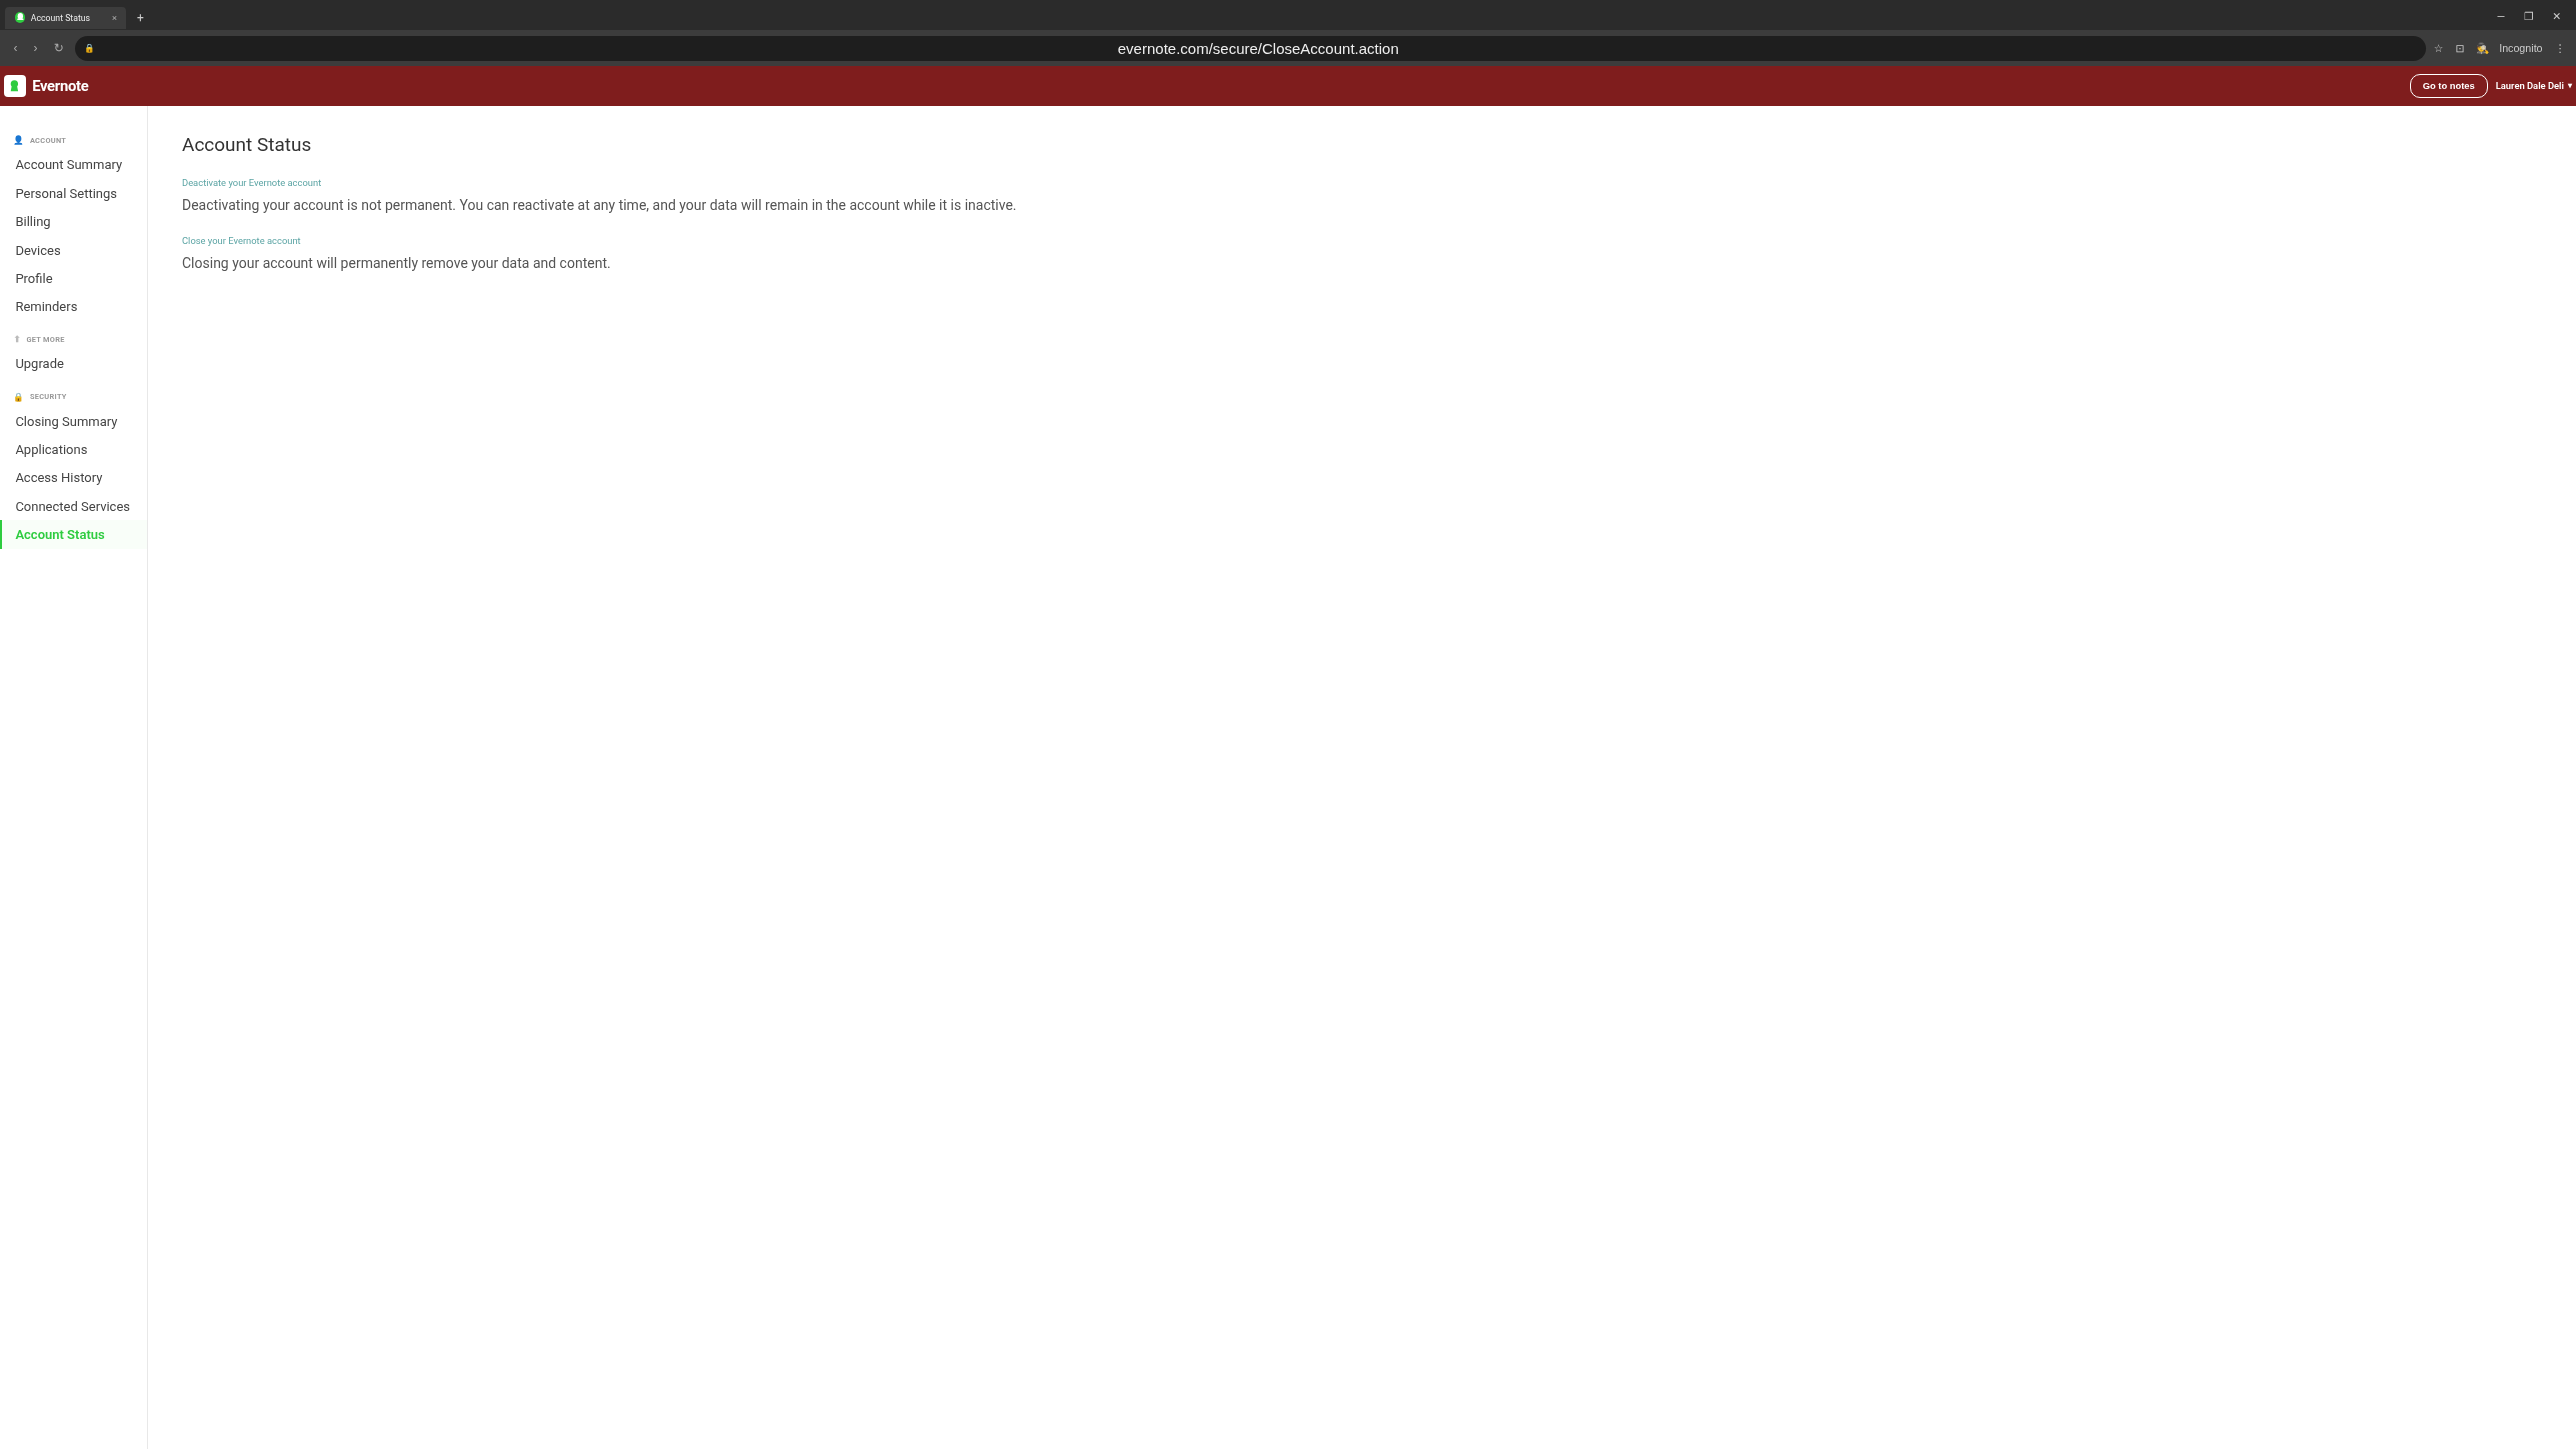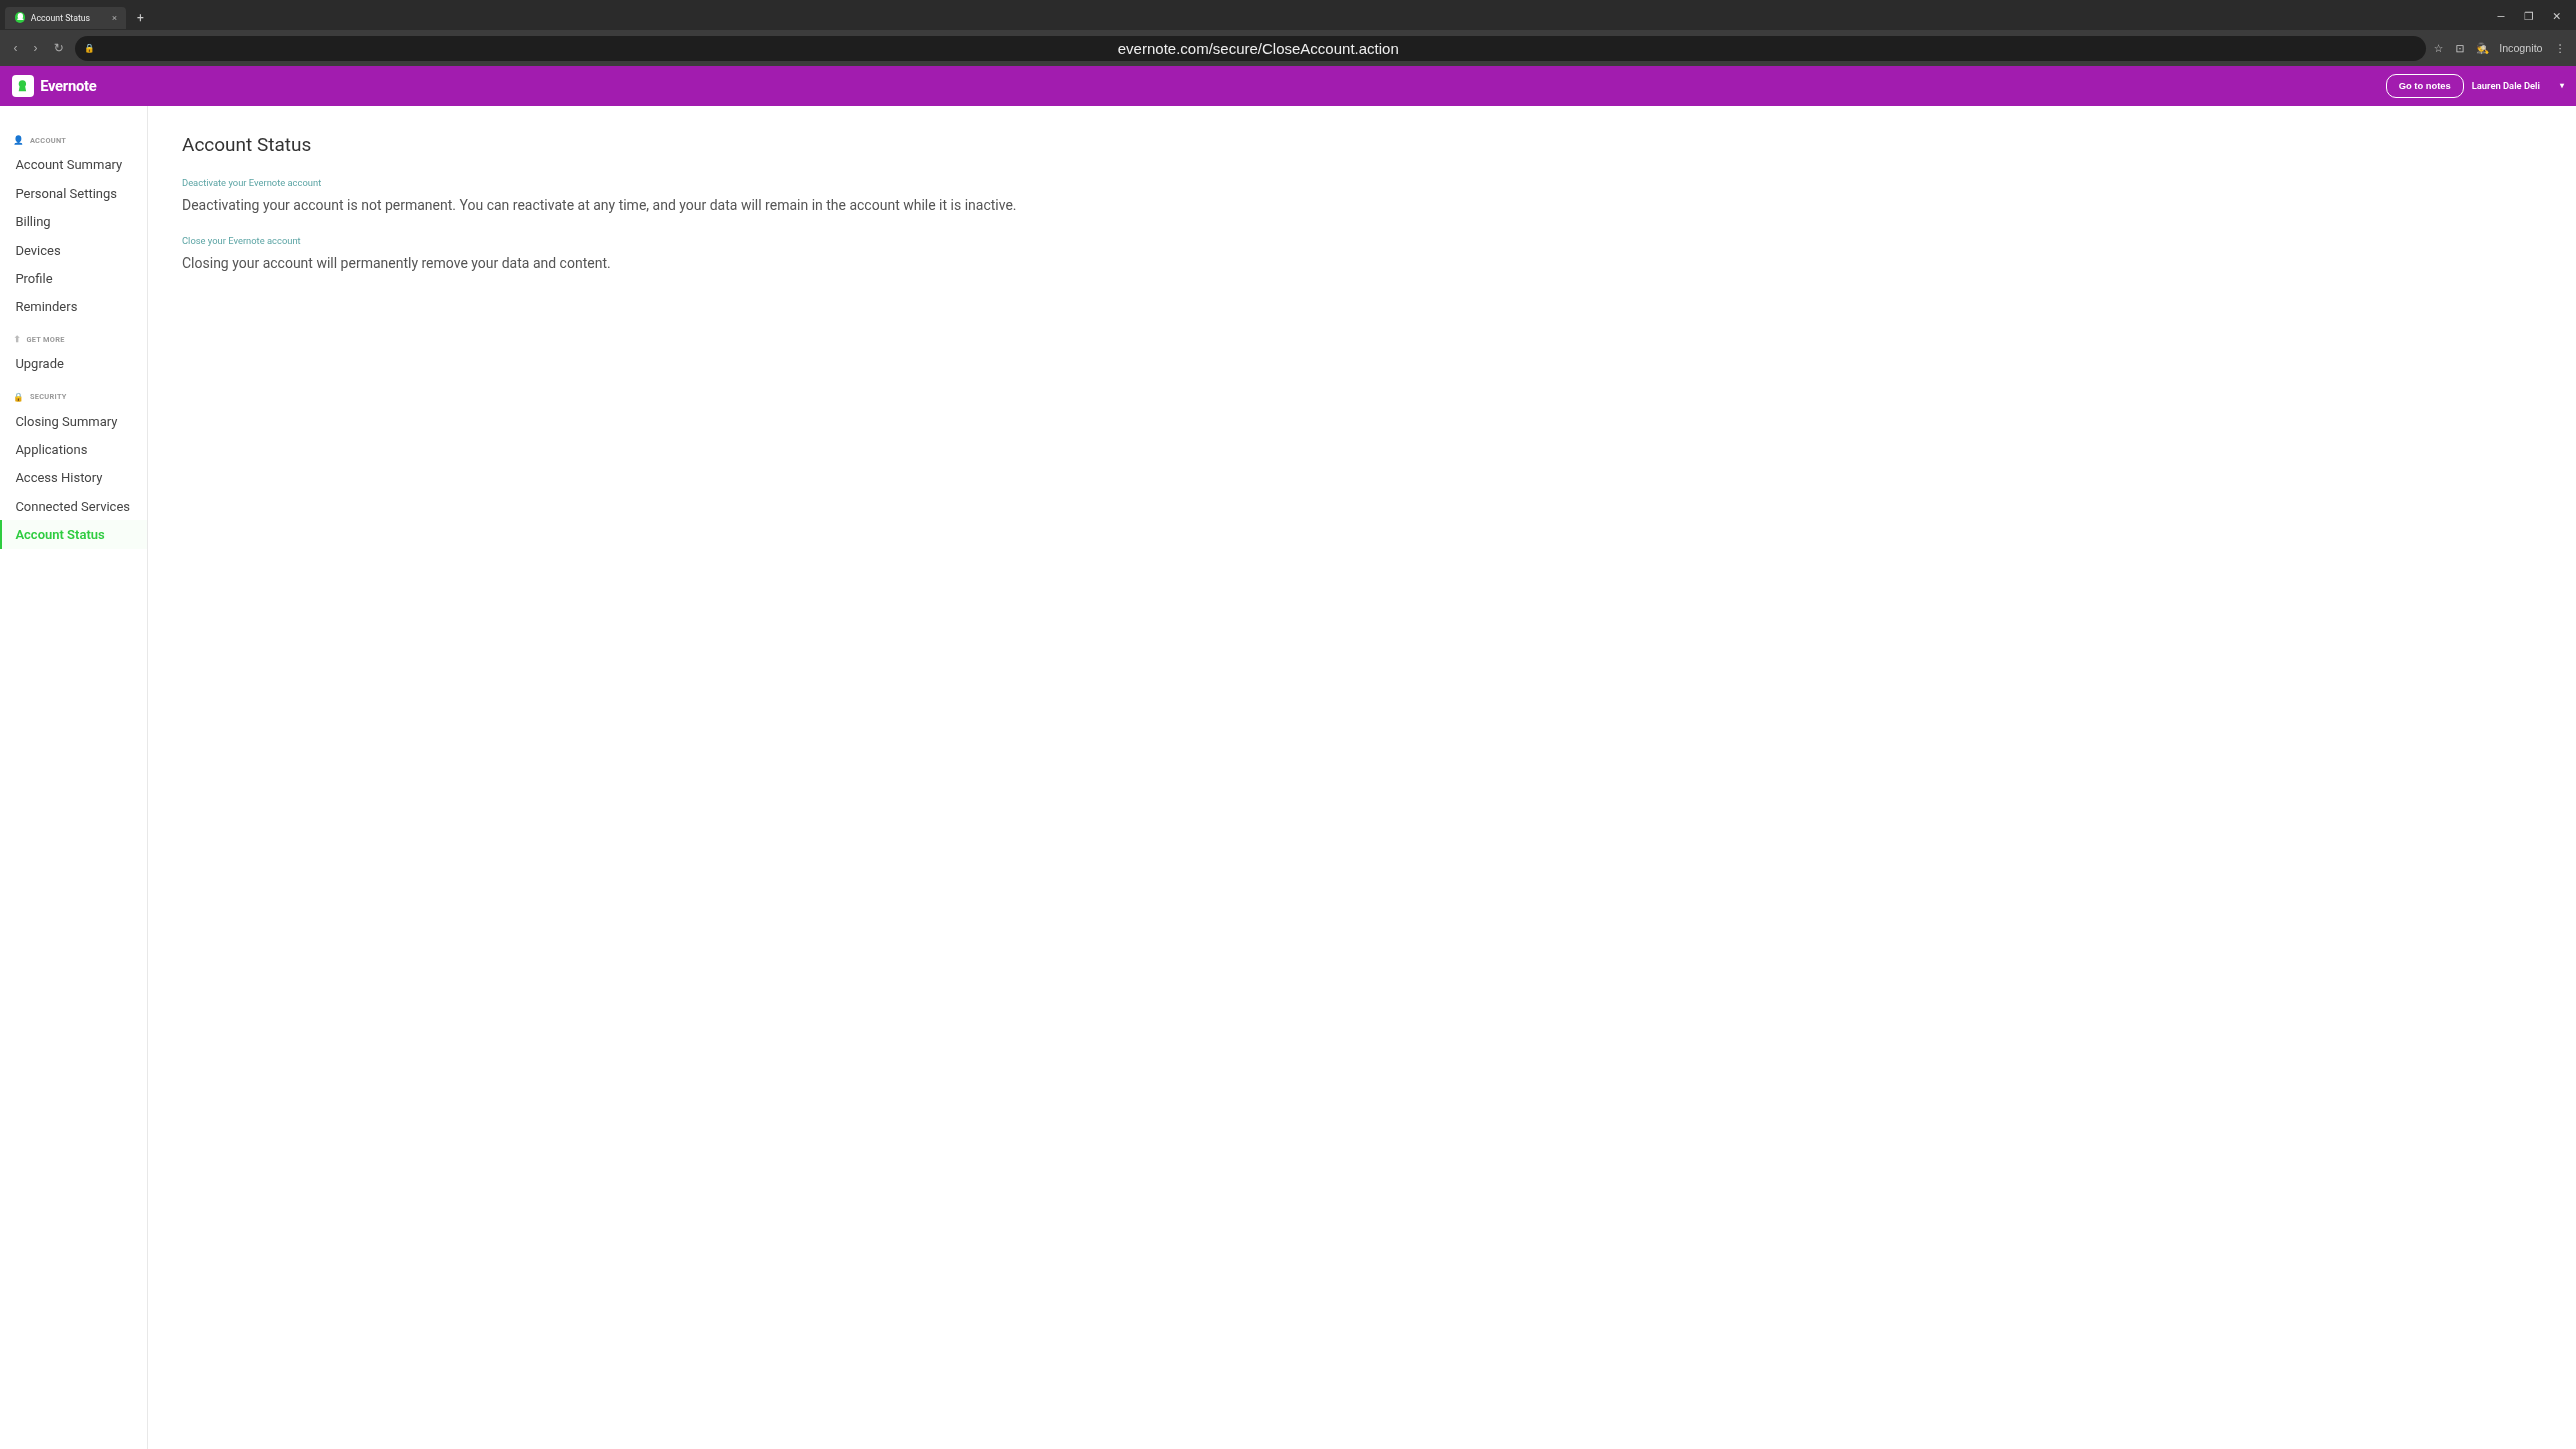--- a/index.html
+++ b/index.html
@@ -20,27 +20,27 @@
     .nav-btn { color: #aaa; background: none; border: none; font-size: 12px; cursor: pointer; padding: 2.7px 5.4px; border-radius: 2.7px; }
     .address-bar-wrap { flex: 1; display: flex; align-items: center; background: #1e1e1e; border-radius: 13.4px; padding: 4px 9.4px; gap: 5.4px; }
     .address-bar-wrap .lock-icon { color: #aaa; font-size: 8.7px; }
     .address-bar { background: none; border: none; color: #eee; font-size: 15px; flex: 1; outline: none; text-align: center; }
     .toolbar-right { display: flex; align-items: center; gap: 6.7px; color: #ccc; }
     .toolbar-right span { cursor: pointer; font-size: 10.7px; padding: 2.7px; }
     .incognito-btn { display: flex; align-items: center; gap: 4px; color: #ccc; font-size: 8.7px; background: none; border: none; cursor: pointer; }
     .menu-btn { color: #ccc; font-size: 13.4px; cursor: pointer; padding: 2.7px 4px; }
 
     
-    .app-header { background: #a21caf; display: flex; padding: 0 12px; height: 40px; }
+    .app-header { background: #7f1d1d; display: flex; padding: 0 4px; height: 40px; }
     .app-logo { display: flex; align-items: center; gap: 6.7px; color: #fff; font-size: 14.8px; font-weight: 700; letter-spacing: -0.3px; }
     .logo-icon { width: 21.5px; height: 21.5px; background: #fff; border-radius: 4px; display: flex; align-items: center; justify-content: center; }
     .logo-icon svg { width: 14.8px; height: 14.8px; }
     .header-right { margin-left: auto; display: flex; align-items: center; gap: 8px; }
     .go-to-notes-btn { border: 1.3px solid #fff; background: none; color: #fff; padding: 5.4px 12px; border-radius: 10px; font-size: 9.4px; font-weight: 600; cursor: pointer; white-space: nowrap; }
-    .user-menu { display: flex; align-items: center; gap: 20px; color: #fff; font-size: 9.4px; font-weight: 600; cursor: pointer; }
+    .user-menu { display: flex; align-items: center; gap: 4px; color: #fff; font-size: 9.4px; font-weight: 600; cursor: pointer; }
     .user-menu-chevron { font-size: 8px; }
 
     
     .app-body { display: flex; min-height: calc(100vh - 81px); }
 
     
     .sidebar { width: 148px; flex-shrink: 0; padding: 16px 0; border-right: 0.7px solid #e8e8e8; background: #fff; }
     .sidebar-section-label { display: flex; align-items: center; gap: 5.4px; padding: 5.4px 13.4px; color: #999; font-size: 7.4px; font-weight: 700; text-transform: uppercase; letter-spacing: 0.3px; margin-top: 8px; }
     .sidebar-section-label .section-icon { font-size: 8.7px; color: #bbb; }
     .sidebar-item { display: block; padding: 6.7px 13.4px; color: #444; font-size: 13px; text-decoration: none; cursor: pointer; border-left: 2px solid transparent; }

